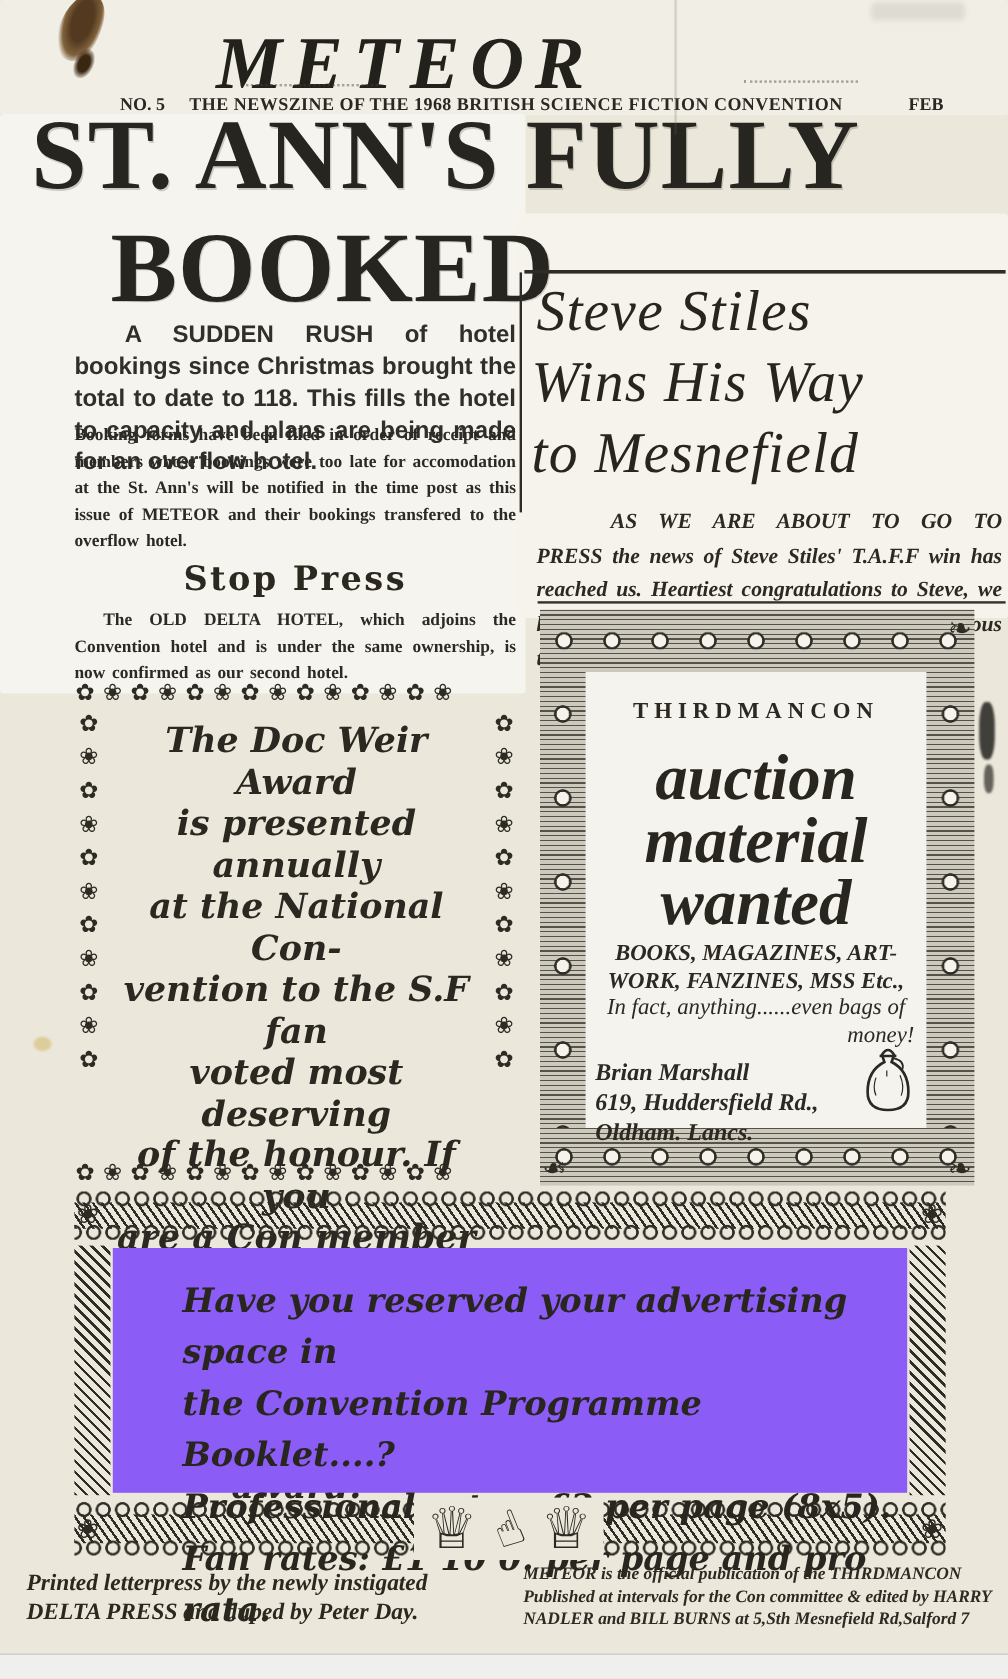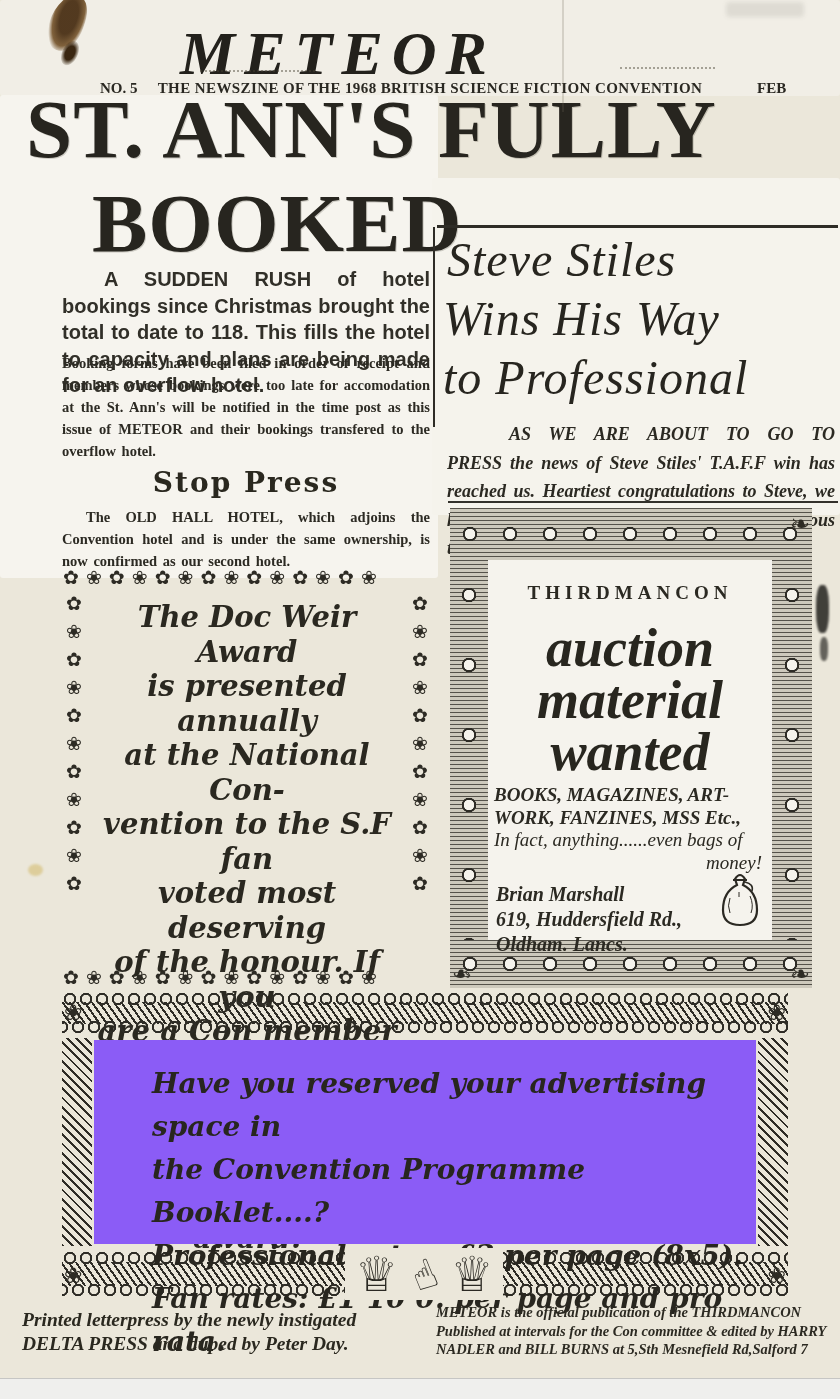--- a/index.html
+++ b/index.html
@@ -46,21 +46,21 @@
 
   
   .film-frame{background:repeating-linear-gradient(180deg,#55524a 0 1px,#cdc9bc 1px 4px);}
   .film-dots-h{background-image:radial-gradient(circle at 20px 50%,#f5f3ec 0 5px,#2e2c26 5.5px,#2e2c26 7px,rgba(0,0,0,0) 7.5px);
                background-size:40px 100%;background-repeat:repeat-x;}
   .film-dots-v{background-image:radial-gradient(circle at 50% 35px,#f5f3ec 0 5px,#2e2c26 5.5px,#2e2c26 7px,rgba(0,0,0,0) 7.5px);
                background-size:100% 70px;background-repeat:repeat-y;}
   .auction-inner{background:#f5f3ed;}
   .kicker{font-size:19px;letter-spacing:5px;font-weight:700;text-align:center;color:#2b2922;}
   .auction-title{font-style:italic;font-weight:700;font-size:54px;line-height:52px;text-align:center;color:#28261f;}
-  .auction-items{font-style:italic;font-weight:700;font-size:19px;line-height:22.5px;color:#2b2922;}
+  .auction-items{font-style:italic;font-weight:700;font-size:19px;line-height:22.5px;color:#2b2922;text-align:center;}
   .auction-contact{font-style:italic;font-weight:700;font-size:20px;line-height:25px;color:#2b2922;}
   .leaf{font-family:"DejaVu Sans",sans-serif;color:#2d2b24;font-size:24px;}
 
   
   .chain{background-repeat:repeat-x;}
   .chain-top{background-image:
       radial-gradient(circle at 8px 11px,rgba(0,0,0,0) 4px,#2e2c26 4.5px,#2e2c26 6px,rgba(0,0,0,0) 6.5px),
       radial-gradient(circle at 8px 39px,rgba(0,0,0,0) 4px,#2e2c26 4.5px,#2e2c26 6px,rgba(0,0,0,0) 6.5px),
       repeating-linear-gradient(55deg,#2e2c26 0 2px,rgba(0,0,0,0) 2px 6px);
       background-size:16px 100%,16px 100%,100% 22px;
@@ -113,28 +113,28 @@
   </div>
   <div class="dotline" style="left:200px;top:70px;width:115px;"></div>
   <div class="dotline" style="left:620px;top:67px;width:95px;"></div>
 
   <div class="abs headline hl1">ST. ANN'S FULLY</div>
   <div class="abs headline hl2">BOOKED</div>
 
   <div class="abs p-sans" style="left:62px;top:266px;width:368px;text-indent:42px;">A  SUDDEN  RUSH of hotel bookings since Christmas brought the total to date to 118. This fills the hotel to capacity and plans are being made for an overflow hotel.</div>
   <div class="abs p-serif" style="left:62px;top:352px;width:368px;">Booking forms have been filed in order of receipt and members whose bookings were too late for accomodation at the St. Ann's will be notified in the time post as this issue of METEOR and their bookings transfered to the overflow hotel.</div>
   <div class="abs stop-press" style="left:62px;top:466px;width:368px;text-align:center;">Stop Press</div>
-  <div class="abs p-serif" style="left:62px;top:506px;width:368px;text-indent:24px;">The OLD HALL HOTEL, which adjoins the Convention hotel and is under the same ownership, is now confirmed as our second hotel.</div>
+  <div class="abs p-serif" style="left:62px;top:506px;width:368px;text-indent:24px;">The OLD DELTA HOTEL, which adjoins the Convention hotel and is under the same ownership, is now confirmed as our second hotel.</div>
 
   <div class="abs hrule" style="left:437px;top:225px;width:401px;"></div>
   <div class="abs vrule" style="left:433px;top:227px;height:200px;"></div>
 
   <div class="abs taff-hl" style="left:447px;top:230px;">Steve Stiles</div>
   <div class="abs taff-hl" style="left:443px;top:289px;">Wins His Way</div>
-  <div class="abs taff-hl" style="left:443px;top:348px;">to Professional</div>
+  <div class="abs taff-hl" style="left:443px;top:348px;">to Mesnefield</div>
   <div class="abs taff-body" style="left:447px;top:360px;width:388px;text-indent:62px;padding-top:60px;">AS  WE ARE ABOUT TO GO TO PRESS the news of Steve Stiles'  T.A.F.F win has reached us.  Heartiest congratulations to Steve, we know all  Thirdmancon members will be anxious to meet him at Easter.</div>
   <div class="abs" style="left:448px;top:501px;width:390px;height:2px;background:#33312b;"></div>
 
   <div class="abs" style="left:63px;top:566px;width:368px;height:422px;">
     <div class="floral" style="position:absolute;left:0;top:0;width:368px;">✿❀✿❀✿❀✿❀✿❀✿❀✿❀</div>
     <div class="floral" style="position:absolute;left:0;bottom:0;width:368px;">✿❀✿❀✿❀✿❀✿❀✿❀✿❀</div>
     <div class="floral floral-v" style="position:absolute;left:0;top:26px;height:368px;">✿❀✿❀✿❀✿❀✿❀✿</div>
     <div class="floral floral-v" style="position:absolute;right:0;top:26px;height:368px;">✿❀✿❀✿❀✿❀✿❀✿</div>
     <div class="script docweir-text" style="position:absolute;left:30px;top:34px;width:308px;">
       <div>The Doc Weir Award</div>

